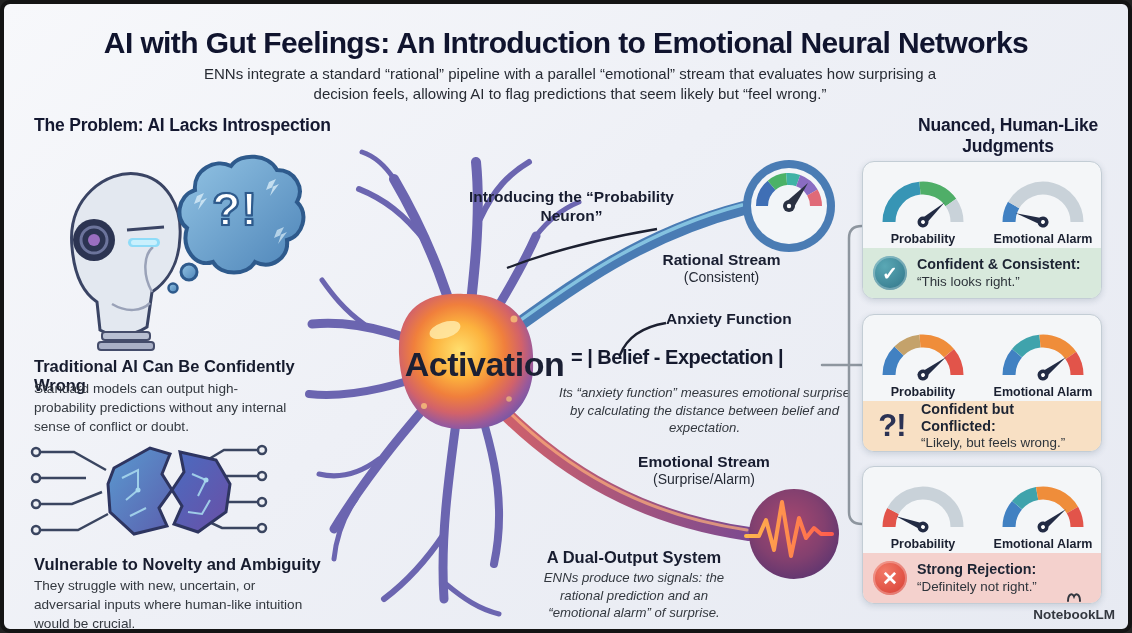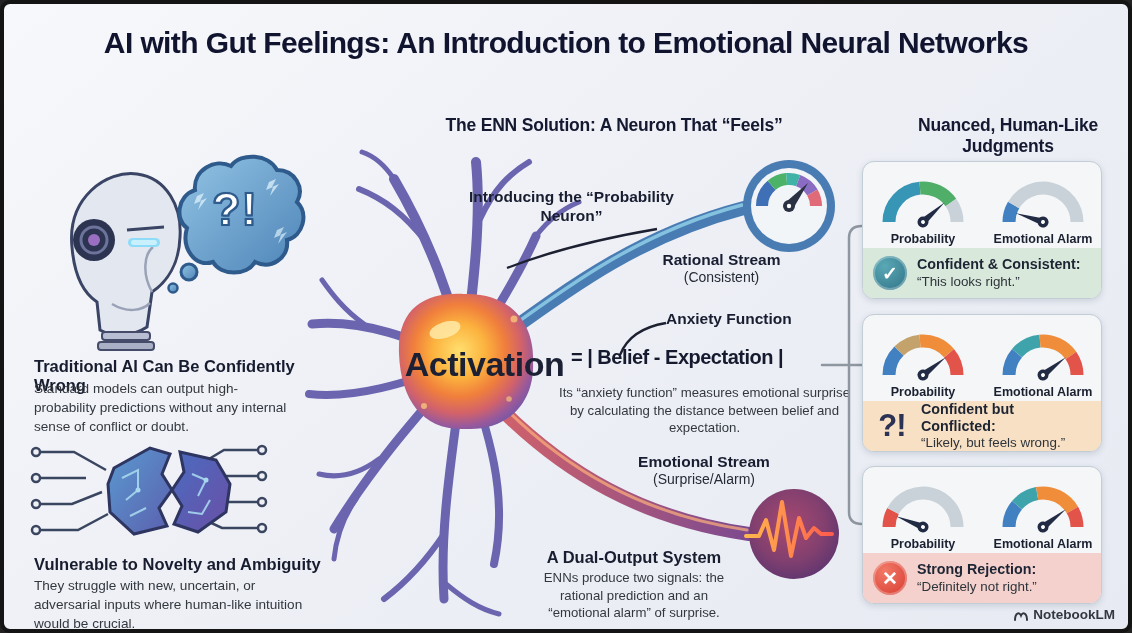--- a/index.html
+++ b/index.html
@@ -17,21 +17,21 @@
     font-size:15px; color:#272b33; line-height:1.3; }
   .colhead { font-size:17.5px; font-weight:800; color:#141830; letter-spacing:-0.2px; }
   
   .p-title { font-size:16.5px; font-weight:800; color:#171c2e; }
   .p-body  { font-size:13.6px; color:#33383f; line-height:1.38; }
   
   .c-label-b { font-weight:800; color:#181d30; font-size:15.5px; line-height:1.25; text-align:center; }
   .c-label-s { color:#262b36; font-size:14px; text-align:center; }
   .activation { font-size:34px; font-weight:800; color:#1b2034; letter-spacing:-0.5px; text-align:center; }
   .formula { font-size:20px; font-weight:800; color:#151a2e; letter-spacing:-0.5px; text-align:center; white-space:nowrap; }
-  .note { font-size:13.2px; color:#33383f; line-height:1.33; text-align:center; }
+  .note { font-size:13.2px; color:#33383f; line-height:1.33; text-align:center;font-style:italic; }
   
   .card { position:absolute; left:858px; width:240px; height:138px;
     background:#f4f6f8; border:1.5px solid #c3cdd5; border-radius:12px;
     box-shadow:0 2px 6px rgba(40,60,90,.16); }
   .gauge { position:absolute; top:8px; width:100px; height:62px; }
   .g-left { left:10px; } .g-right { left:130px; }
   .glabel { position:absolute; top:70px; width:100px; text-align:center;
     font-size:12.5px; font-weight:800; color:#1a2030; }
   .card-footer { position:absolute; left:0; bottom:0; width:100%; height:50px;
     border-radius:0 0 10.5px 10.5px; display:flex; align-items:center; padding:0 10px; gap:10px; }
@@ -43,31 +43,32 @@
   .ficon-x { background:radial-gradient(circle at 35% 30%,#f27a67,#d63a30); }
   .ficon-qbang { font-size:31px; font-weight:800; color:#2b3254; letter-spacing:-1px; flex:0 0 38px; text-align:center; }
   .f-title { font-size:14.3px; font-weight:800; color:#1d2433; line-height:1.2; }
   .f-quote { font-size:13.4px; color:#2e343b; line-height:1.2; }
   
   .bubble-text { font-size:46px; font-weight:800; color:#fff; letter-spacing:1px;
     -webkit-text-stroke:2px #2e5a8c;
     text-shadow:0 0 2px #2e5a8c, 1px 1px 0 #2e5a8c, -1px -1px 0 #2e5a8c; }
   
   .watermark { right:13px; bottom:7px; display:flex; align-items:center; gap:4px;
-    font-size:13.5px; font-weight:700; color:#33373f; }
+    font-size:13.5px; font-weight:700; color:#33373f;flex-direction:column; }
   svg { display:block; }
 </style>
 </head>
 <body>
 
 <div class="canvas">
 
   <div class="abs title">AI with Gut Feelings: An Introduction to Emotional Neural Networks</div>
-
-  <div class="abs colhead" style="left:390px; top:111px; width:440px; text-align:center;">The ENN Solution: A Neuron That “Feels”</div>
+  <div class="abs subtitle">ENNs integrate a standard “rational” pipeline with a parallel “emotional” stream that evaluates how surprising a decision feels, allowing AI to flag predictions that seem likely but “feel wrong.”</div>
+
+  <div class="abs colhead" style="left:30px; top:111px; width:330px;">The Problem: AI Lacks Introspection</div>
   <div class="abs colhead" style="left:873px; top:111px; width:262px; text-align:center;">Nuanced, Human-Like Judgments</div>
 
   <svg class="abs" style="left:28px; top:148px;" width="150" height="205" viewBox="0 0 150 205">
     <path d="M40 95 C35 45 75 18 105 22 C135 26 150 55 148 85 C147 112 135 130 120 140 L115 175 C100 185 80 185 68 178 L65 150 C50 140 42 120 40 95 Z" fill="#e3e8f0" stroke="#3a4464" stroke-width="3"></path>
     <path d="M120 140 C110 122 112 102 121 95" fill="none" stroke="#9aa2b8" stroke-width="2.5"></path>
     <path d="M95 78 L132 75" stroke="#3a4464" stroke-width="3" fill="none"></path>
     <rect x="96" y="86" width="32" height="9" rx="4.5" fill="#8fdcf8"></rect>
     <rect x="99" y="88" width="26" height="5" rx="2.5" fill="#c9f0fd"></rect>
     <circle cx="62" cy="88" r="21" fill="#2c3452"></circle>
     <circle cx="62" cy="88" r="13" fill="none" stroke="#6c749c" stroke-width="3"></circle>

